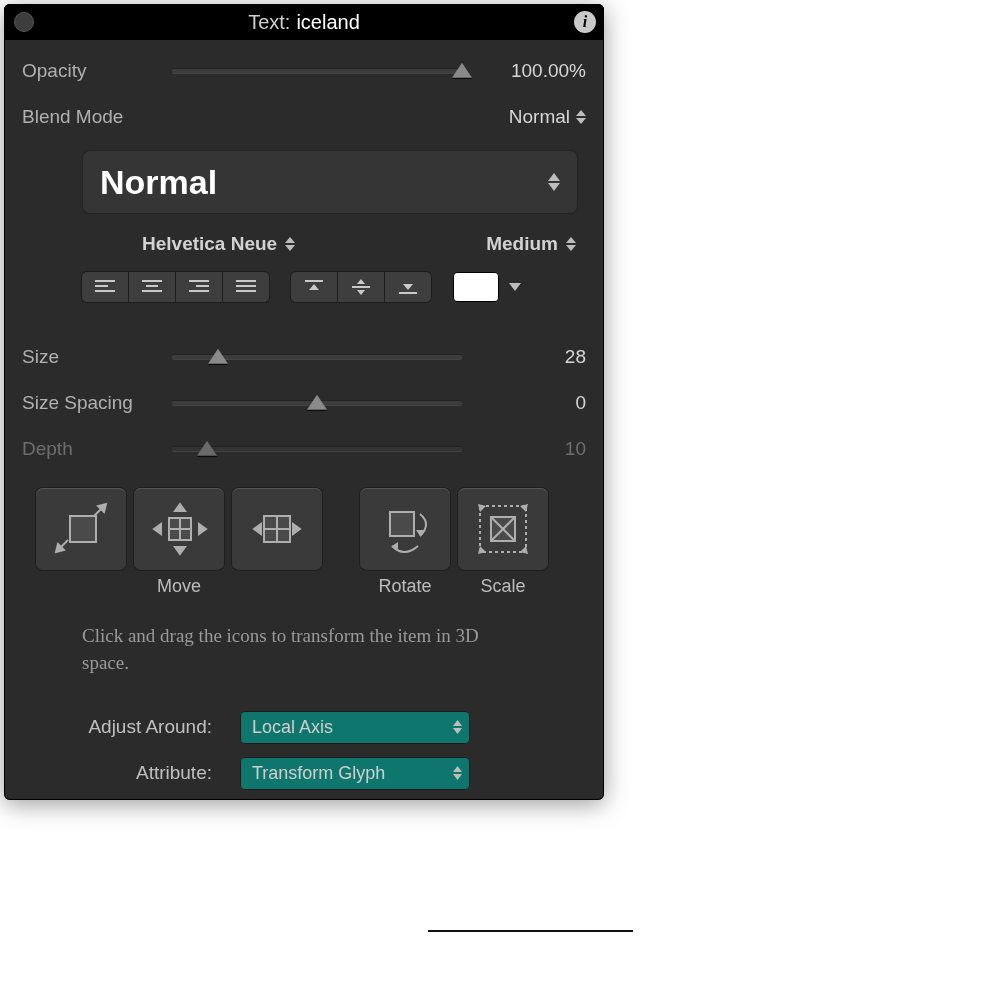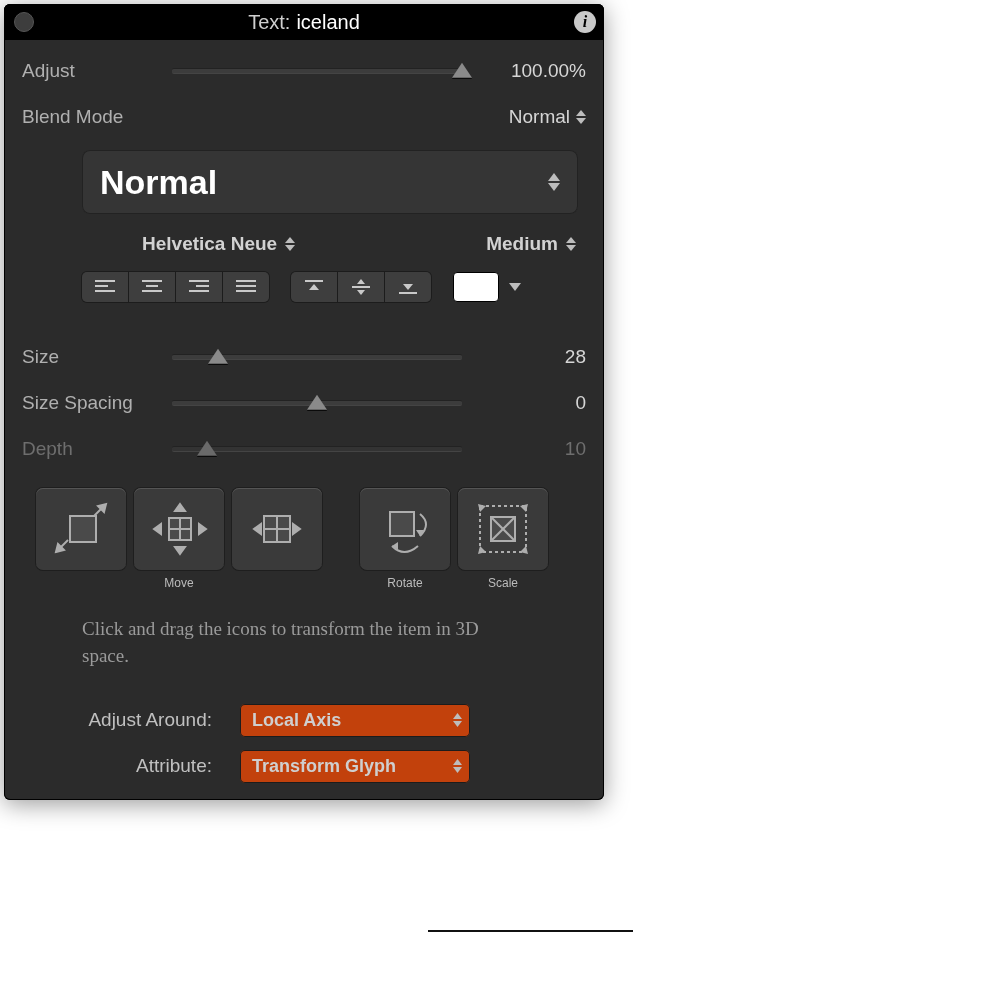--- a/index.html
+++ b/index.html
@@ -92,36 +92,36 @@
 
   
   .tools{display:flex;gap:8px;align-items:flex-start;padding:16px 14px 8px 14px;}
   .tool{
     width:90px;height:82px;border-radius:7px;background:#3a3a3a;
     box-shadow:inset 0 1px 0 #555,0 0 0 1px #1e1e1e;display:flex;align-items:center;justify-content:center;
     position:relative;
   }
   .tools .spacer{width:22px;}
   .toolw{display:flex;flex-direction:column;align-items:center;}
-  .toolLabel{text-align:center;font-size:12px;color:#bcbcbc;margin-top:6px;}
+  .toolLabel{text-align:center;font-size:18px;color:#bcbcbc;margin-top:6px;}
 
   .hint{
     color:#9a9a9a;font-size:19px;line-height:1.4;
     padding:18px 60px 10px 60px;
     font-family:Liberation Serif, serif;
   }
 
   
   .bottom{padding:18px 14px 0 14px;}
   .brow{display:flex;align-items:center;height:46px;gap:28px;}
   .blabel{flex:0 0 176px;text-align:right;font-size:19px;color:#c0c0c0;}
   .dd{
-    width:210px;height:33px;border-radius:5px;background:#c2410c;
+    width:210px;height:33px;border-radius:5px;background:#0f766e;
     box-shadow:0 0 0 1px #1c1c1c inset;display:flex;align-items:center;justify-content:space-between;
-    padding:0 8px 0 12px;font-size:18px;color:#cfcfcf;font-weight:bold;
+    padding:0 8px 0 12px;font-size:18px;color:#cfcfcf;
   }
 
   
   .leader{position:absolute;height:2px;background:#111;}
   .callout{
     position:absolute;color:#111;font-size:22px;line-height:1.35;
     font-family:-apple-system,Helvetica,Arial,sans-serif;
     width:350px;
   }
 
@@ -138,21 +138,21 @@
     <div class="titlebar">
       <div class="dot"></div>
       <span class="prefix">Text:</span>
       <span class="name">iceland</span>
       <div class="info">i</div>
     </div>
 
     <div class="content">
 
       <div class="row">
-        <div class="label">Adjust</div>
+        <div class="label">Opacity</div>
         <div class="slider">
           <div class="track"></div>
             <div class="thumb" style="left:100%"></div>
         </div>
         <div class="value">100.00%</div>
       </div>
 
       <div class="row">
         <div class="label">Blend Mode</div>
         <div class="slider" style="visibility:hidden"></div>

